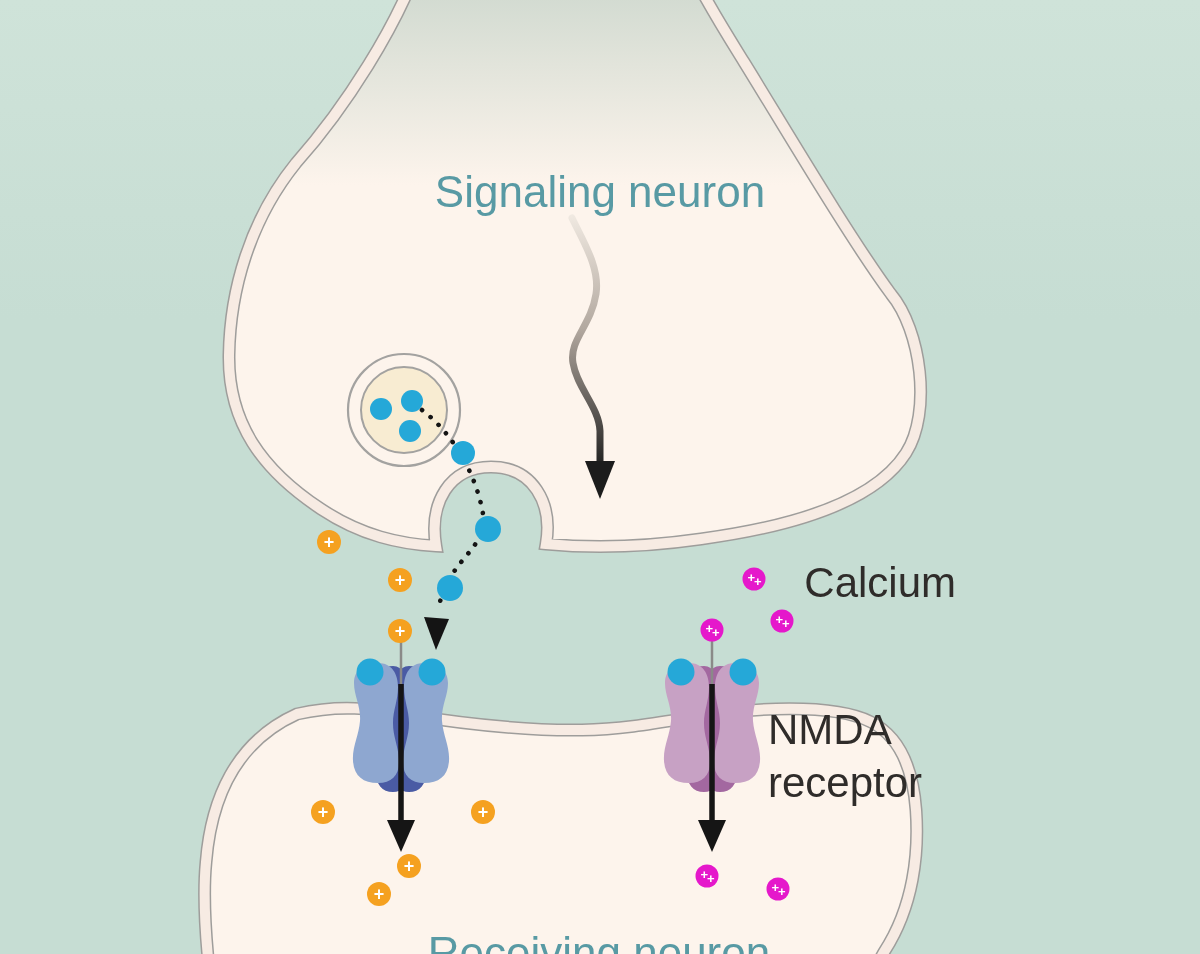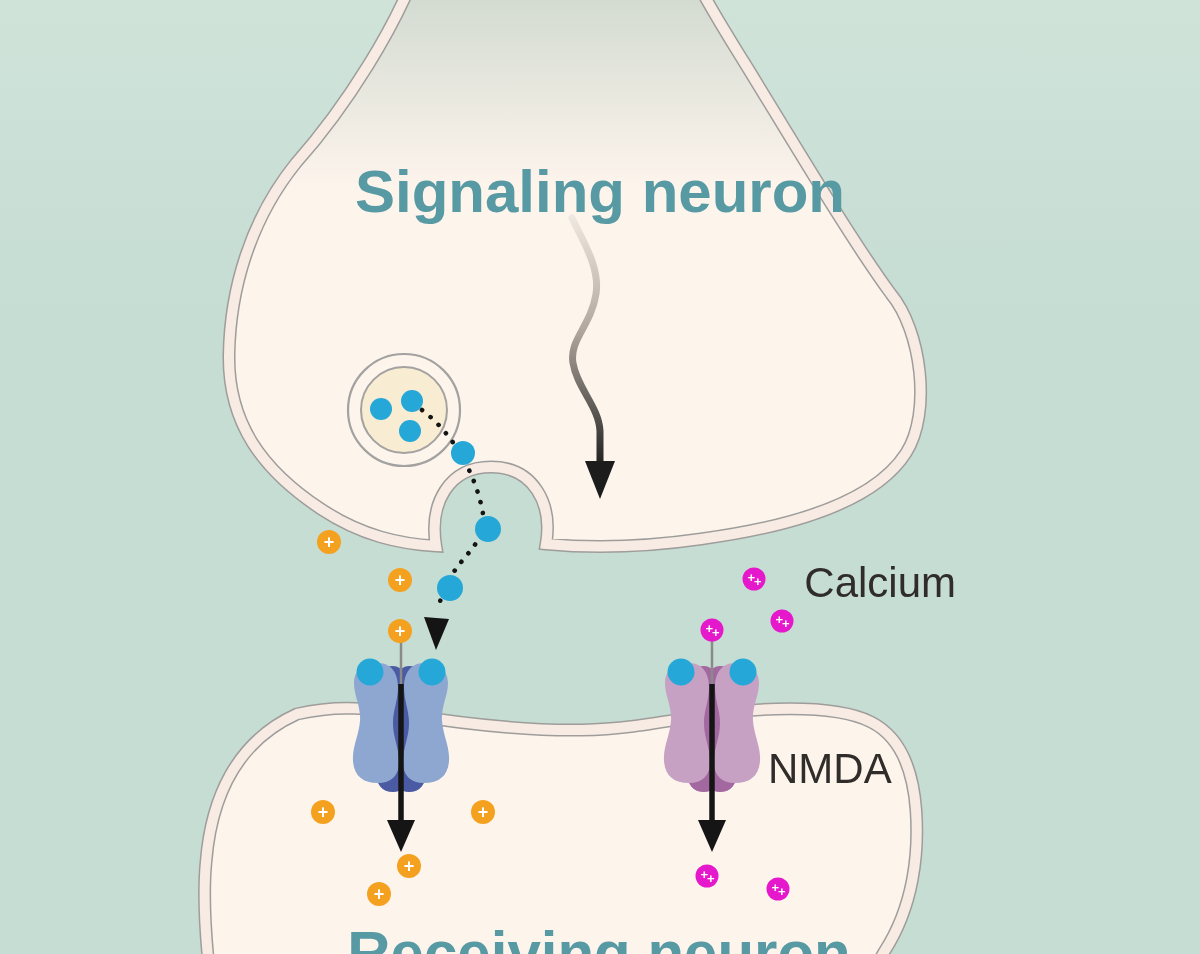--- a/index.html
+++ b/index.html
@@ -1,27 +1,27 @@
 <!DOCTYPE html>
 <html style="--bg: #c6ddd3; --cream: #fdf4ec; --band: #f7ebe3; --line: #9e9d9b; --teal_text: #589aa4; --dark_text: #2f2c2a; --orange: #f5a120; --magenta: #e518cb; --blue: #25a8d8; --blue_receptor_light: #8ea7d0; --blue_receptor_dark: #4a5ba4; --purple_receptor_light: #c7a1c4; --purple_receptor_dark: #a368a0; --vesicle_fill: #f8ecd2;"><head>
 <meta charset="utf-8">
 <style>
   html,body{margin:0;padding:0;background:#c6ddd3;}
   .stage{position:relative;width:1200px;height:954px;overflow:hidden;
          font-family:"Liberation Sans", sans-serif;}
   .stage svg{position:absolute;left:0;top:0;}
 
   .lbl{position:absolute;white-space:nowrap;}
-  .lbl.teal{color:var(--teal_text,#589aa4);font-weight:700;font-size:60px;line-height:44px;
+  .lbl.teal{color:var(--teal_text,#589aa4);font-weight:400;font-size:44px;line-height:44px;
             transform:translateX(-50%);}
   .lbl.dark{color:var(--dark_text,#2f2c2a);font-weight:400;font-size:42px;}
   #label-signaling{left:600px;top:170px;}
   #label-receiving{left:599px;top:897px;margin-top:34px;}
   #label-calcium{right:244px;top:558px;text-align:center;line-height:50px;}
-  #label-nmda{left:768px;top:742px;text-align:left;line-height:53px;}
+  #label-nmda{left:768px;top:703px;text-align:left;line-height:53px;}
 
   .ion-layer,.nt-layer{position:absolute;left:0;top:0;width:100%;height:100%;pointer-events:none;}
   .ion{position:absolute;transform:translate(-50%,-50%);border-radius:50%;
        display:flex;align-items:center;justify-content:center;color:#fff;font-weight:700;}
   .ion.pos{width:24px;height:24px;font-size:18px;line-height:1;}
   .ion.ca{width:23px;height:23px;font-size:13px;letter-spacing:-1px;line-height:1;}
   .ion.ca span{display:inline-block;}
   .ion.ca .c0{transform:translateY(-2px);}
   .ion.ca .c1{transform:translateY(2.5px);}
   .nt{position:absolute;transform:translate(-50%,-50%);border-radius:50%;}
@@ -178,15 +178,16 @@
 <div class="lbl teal" id="label-signaling">Signaling neuron</div>
 
 <div class="lbl teal" id="label-receiving">Receiving neuron</div>
 
 <div class="lbl dark" id="label-calcium">
   <div>Calcium</div>
 </div>
 
 <div class="lbl dark" id="label-nmda">
   <div>NMDA</div>
+  <div>receptor</div>
 </div>
 
 </div>
 
 </body></html>

